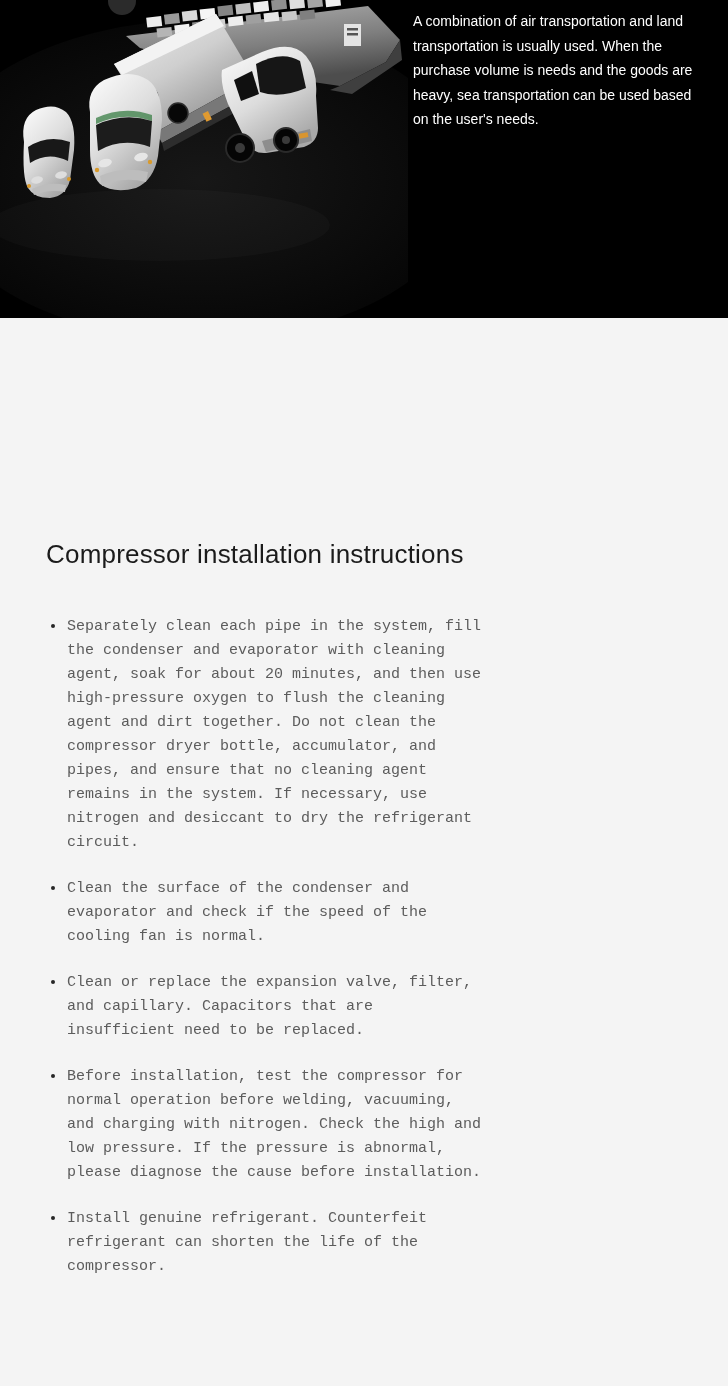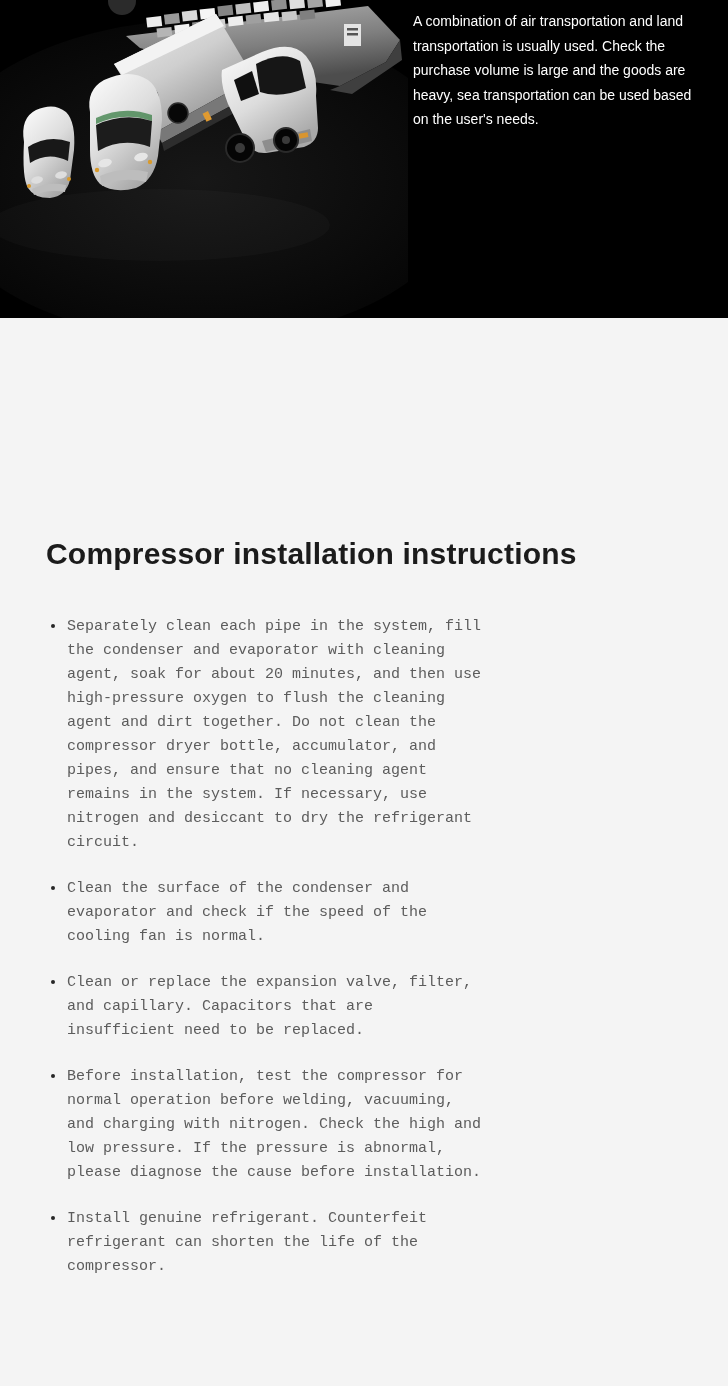--- a/index.html
+++ b/index.html
@@ -35,23 +35,23 @@
     line-height: 24.5px;
     font-weight: 400;
   }
 
   
   .content {
     padding: 0 46px;
   }
   .section-title {
     margin: 0;
-    font-size: 30px;
+    font-size: 26px;
     line-height: 36px;
-    font-weight: 700;
+    font-weight: 400;
     color: #1b1b1b;
     letter-spacing: 0.2px;
   }
   .title-installation { margin-top: 218px; }
   .title-maintenance  { margin-top: 212px; margin-left: 23px; }
 
   .instruction-list {
     margin: 42px 0 0 0;
     padding: 0 0 0 20px;
     width: 438px;
@@ -169,21 +169,21 @@
       <ellipse cx="37" cy="180" rx="6" ry="3.6" fill="#dedede" transform="rotate(-12 37 180)"></ellipse>
       <ellipse cx="61" cy="175" rx="6" ry="3.6" fill="#dedede" transform="rotate(-12 61 175)"></ellipse>
       <path d="M 32,189 Q 48,181 66,185 L 65,192 Q 48,189 34,195 Z" fill="#bdbdbd"></path>
       <circle cx="29" cy="186" r="2" fill="#d99a2b"></circle>
       <circle cx="69" cy="179" r="2" fill="#d99a2b"></circle>
     </g>
 
     <ellipse cx="160" cy="225" rx="170" ry="36" fill="#ffffff" opacity="0.025"></ellipse>
   </svg>
 
-  <p class="hero-caption">A combination of air transportation and land transportation is usually used. Check the purchase volume is large and the goods are heavy, sea transportation can be used based on the user's needs.</p>
+  <p class="hero-caption">A combination of air transportation and land transportation is usually used. When the purchase volume is needs and the goods are heavy, sea transportation can be used based on the user's needs.</p>
 </div>
 
 <div class="content">
 
   <h1 class="section-title title-installation">Compressor installation instructions</h1>
 
   <ul class="instruction-list">
     <li>Separately clean each pipe in the system, fill the condenser and evaporator with cleaning agent, soak for about 20 minutes, and then use high-pressure oxygen to flush the cleaning agent and dirt together. Do not clean the compressor dryer bottle, accumulator, and pipes, and ensure that no cleaning agent remains in the system. If necessary, use nitrogen and desiccant to dry the refrigerant circuit.</li>
     <li>Clean the surface of the condenser and evaporator and check if the speed of the cooling fan is normal.</li>
     <li>Clean or replace the expansion valve, filter, and capillary. Capacitors that are insufficient need to be replaced.</li>

